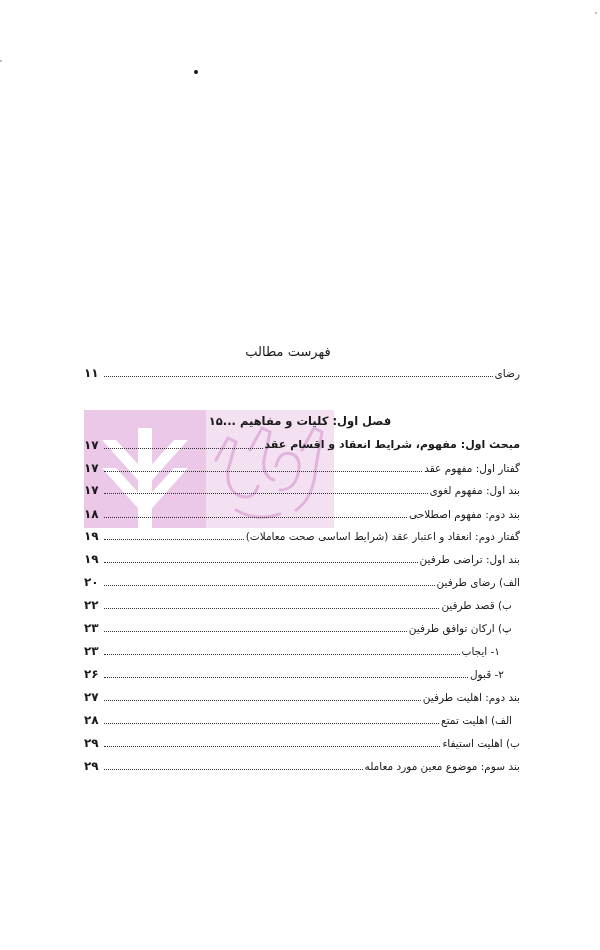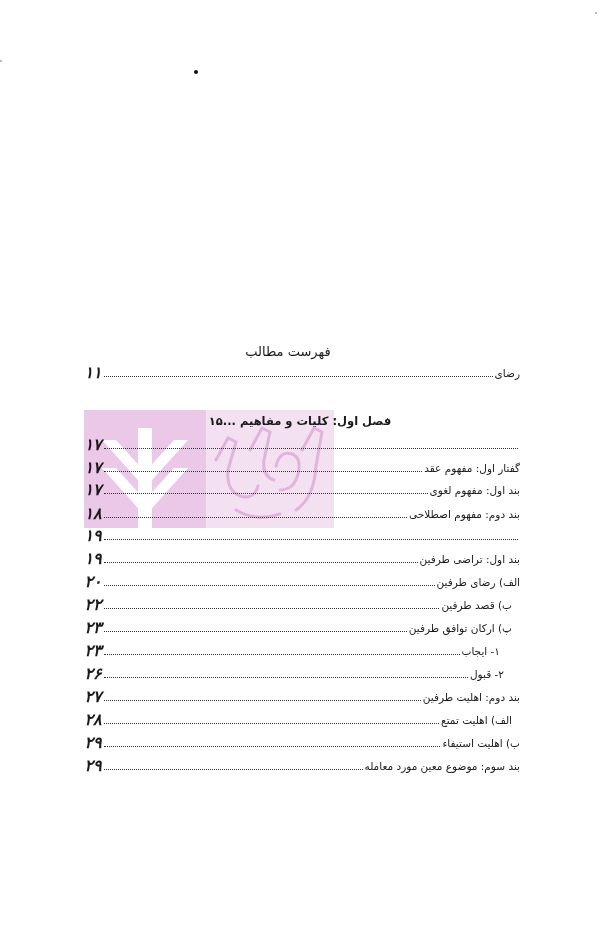--- a/index.html
+++ b/index.html
@@ -22,21 +22,21 @@
   }
   .toc { position: absolute; left: 84px; width: 436px; top: 0; direction: rtl; }
   .row {
     position: absolute; right: 0; width: 100%; height: 16px; display: flex; flex-direction: row;
     align-items: flex-end; font-size: 10.5px; line-height: 14px; white-space: nowrap;
   }
   .row .label { flex: 0 0 auto; }
   .row .leader {
     flex: 1 1 auto; border-bottom: 1px dotted #333; margin: 0 2px 3px 2px; height: 1px;
   }
-  .row .page { flex: 0 0 auto; min-width: 18px; text-align: center; font-weight: bold; font-size: 16px; font-style: italic; }
+  .row .page { flex: 0 0 auto; min-width: 18px; text-align: left; font-weight: bold; font-size: 12px; }
   .row.bold .label { font-weight: bold; font-size: 11px; }
   .chapter {
     position: absolute; left: 0; width: 600px; text-align: center; direction: rtl;
     font-size: 11.5px; font-weight: bold;
   }
 </style>
 </head>
 <body>
 
 <div class="dot-mark"></div>
@@ -75,39 +75,41 @@
     <span class="label">رضای</span>
     <span class="leader"></span>
     <span class="page">۱۱</span>
   </div>
 </div>
 
 <div class="chapter" style="top:414px">فصل اول: کلیات و مفاهیم ...۱۵</div>
 
 <div class="toc">
   <div class="row bold" style="top:436px">
+    <span class="label">مبحث اول: مفهوم، شرایط انعقاد و اقسام عقد</span>
     <span class="leader"></span>
     <span class="page">۱۷</span>
   </div>
   <div class="row" style="top:459px">
     <span class="label">گفتار اول: مفهوم عقد</span>
     <span class="leader"></span>
     <span class="page">۱۷</span>
   </div>
   <div class="row" style="top:481px">
     <span class="label">بند اول: مفهوم لغوی</span>
     <span class="leader"></span>
     <span class="page">۱۷</span>
   </div>
   <div class="row" style="top:505px">
     <span class="label">بند دوم: مفهوم اصطلاحی</span>
     <span class="leader"></span>
     <span class="page">۱۸</span>
   </div>
   <div class="row" style="top:527px">
+    <span class="label">گفتار دوم: انعقاد و اعتبار عقد (شرایط اساسی صحت معاملات)</span>
     <span class="leader"></span>
     <span class="page">۱۹</span>
   </div>
   <div class="row" style="top:550px">
     <span class="label">بند اول: تراضی طرفین</span>
     <span class="leader"></span>
     <span class="page">۱۹</span>
   </div>
   <div class="row" style="top:573px">
     <span class="label" style="">الف) رضای طرفین</span>

